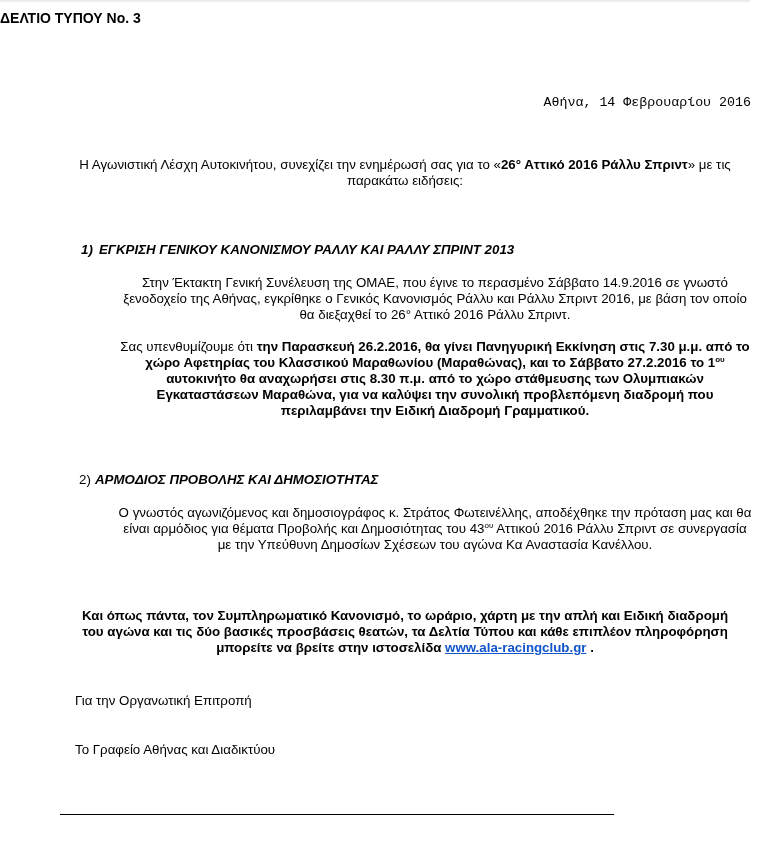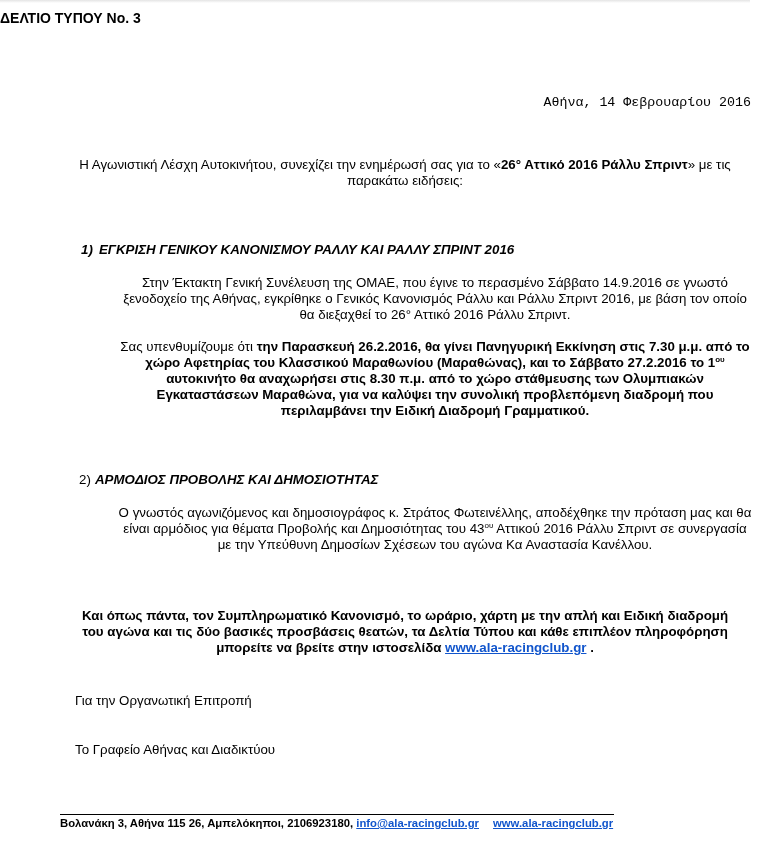--- a/index.html
+++ b/index.html
@@ -34,32 +34,31 @@
 <body>
 
 <div class="topshade"></div>
 
 <div class="abs title">ΔΕΛΤΙΟ ΤΥΠΟΥ No. 3</div>
 
 <div class="abs date">Αθήνα, 14 Φεβρουαρίου 2016</div>
 
 <p class="abs p intro"><span>Η Αγωνιστική Λέσχη Αυτοκινήτου, συνεχίζει την ενημέρωσή σας για το «</span><span class="b">26° Αττικό 2016 Ράλλυ Σπριντ</span><span>» με τις παρακάτω ειδήσεις:</span></p>
 
-<div class="abs p h h1"><span class="num">1)</span><span>ΕΓΚΡΙΣΗ ΓΕΝΙΚΟΥ ΚΑΝΟΝΙΣΜΟΥ ΡΑΛΛΥ ΚΑΙ ΡΑΛΛΥ ΣΠΡΙΝΤ 2016</span></div>
+<div class="abs p h h1"><span class="num">1)</span><span>ΕΓΚΡΙΣΗ ΓΕΝΙΚΟΥ ΚΑΝΟΝΙΣΜΟΥ ΡΑΛΛΥ ΚΑΙ ΡΑΛΛΥ ΣΠΡΙΝΤ 2013</span></div>
 
 <p class="abs p p1a">Στην Έκτακτη Γενική Συνέλευση της ΟΜΑΕ, που έγινε το περασμένο Σάββατο 14.9.2016 σε γνωστό ξενοδοχείο της Αθήνας, εγκρίθηκε ο Γενικός Κανονισμός Ράλλυ και Ράλλυ Σπριντ 2016, με βάση τον οποίο θα διεξαχθεί το 26° Αττικό 2016 Ράλλυ Σπριντ.</p>
 
 <p class="abs p p1b"><span>Σας υπενθυμίζουμε ότι </span><span class="b">την Παρασκευή 26.2.2016, θα γίνει Πανηγυρική Εκκίνηση στις 7.30 μ.μ. από το χώρο Αφετηρίας του Κλασσικού Μαραθωνίου (Μαραθώνας), και το Σάββατο 27.2.2016 το 1</span><sup class="b">ου</sup><span class="b"> αυτοκινήτο θα αναχωρήσει στις 8.30 π.μ. από το χώρο στάθμευσης των Ολυμπιακών Εγκαταστάσεων Μαραθώνα, για να καλύψει την συνολική προβλεπόμενη διαδρομή που περιλαμβάνει την Ειδική Διαδρομή Γραμματικού.</span></p>
 
 <div class="abs p h h2"><span class="num">2)</span><span>ΑΡΜΟΔΙΟΣ ΠΡΟΒΟΛΗΣ ΚΑΙ ΔΗΜΟΣΙΟΤΗΤΑΣ</span></div>
 
 <p class="abs p p2"><span>Ο γνωστός αγωνιζόμενος και δημοσιογράφος κ. Στράτος Φωτεινέλλης, αποδέχθηκε την πρόταση μας και θα είναι αρμόδιος για θέματα Προβολής και Δημοσιότητας του 43</span><sup>ου</sup><span> Αττικού 2016 Ράλλυ Σπριντ σε συνεργασία με την Υπεύθυνη Δημοσίων Σχέσεων του αγώνα Κα Αναστασία Κανέλλου.</span></p>
 
 <p class="abs p p3"><span>Και όπως πάντα, τον Συμπληρωματικό Κανονισμό, το ωράριο, χάρτη με την απλή και Ειδική διαδρομή του αγώνα και τις δύο βασικές προσβάσεις θεατών, τα Δελτία Τύπου και κάθε επιπλέον πληροφόρηση μπορείτε να βρείτε στην ιστοσελίδα </span><a class="lnk">www.ala-racingclub.gr</a><span> .</span></p>
 
 <div class="abs p sig1">Για την Οργανωτική Επιτροπή</div>
 <div class="abs p sig2">Το Γραφείο Αθήνας και Διαδικτύου</div>
 
 <div class="abs rule"></div>
 
 <div class="abs foot">
-  <div><span>Βολανάκη 3, Αθήνα 115 26, Αμπελόκηποι, 2106923180, </span><a class="lnk">info@ala-racingclub.gr</a><span style="display:inline-block;width:14px;"></span><a class="lnk">www.ala-racingclub.gr</a></div>
 </div>
 
 </body></html>

